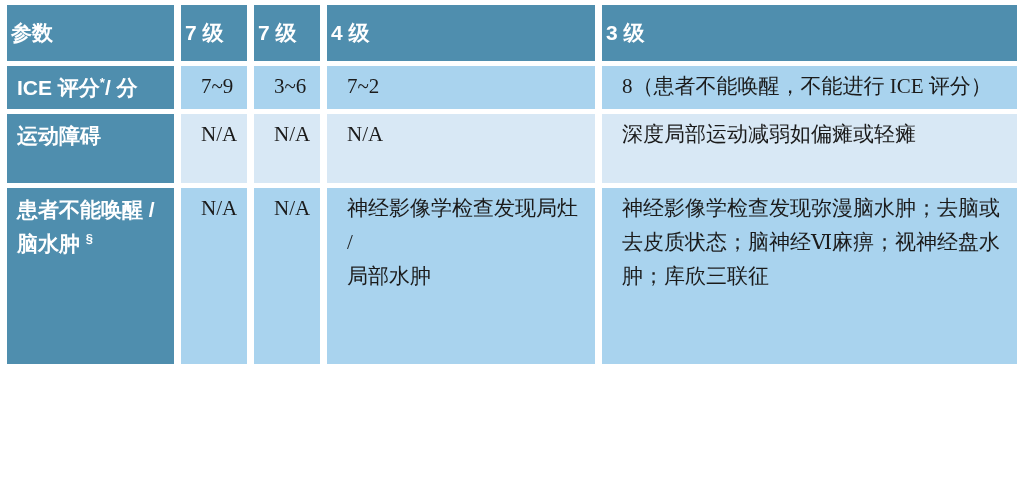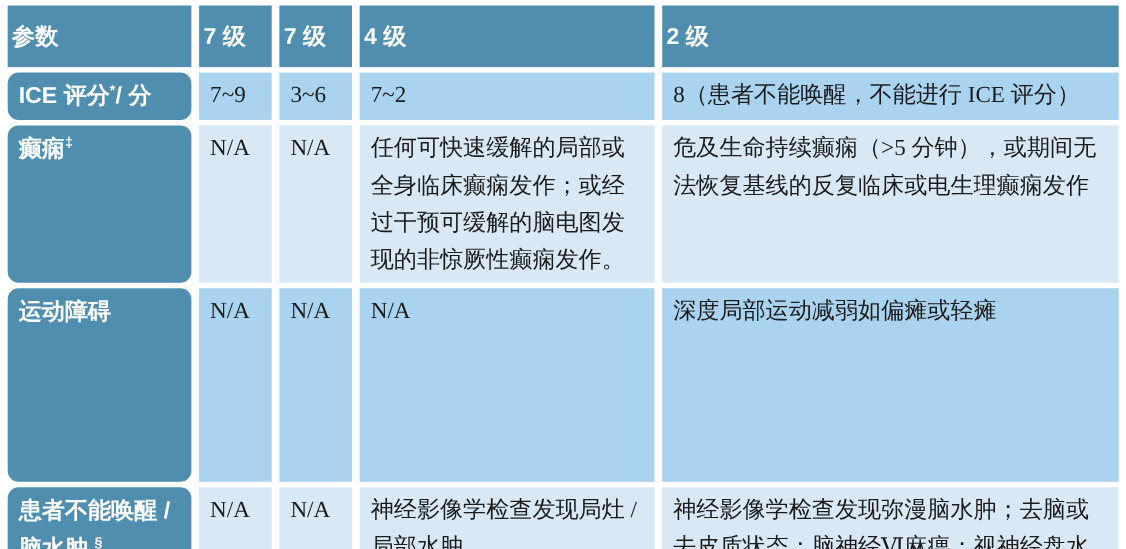--- a/index.html
+++ b/index.html
@@ -37,29 +37,28 @@
   tbody th.rowlabel {
     background: #4f8eae;
     color: #ffffff;
     font-family: "Liberation Sans", "DejaVu Sans", sans-serif;
     font-weight: bold;
     font-size: 21px;
     text-align: left;
     padding: 5px 6px 4px 10px;
     white-space: pre-line;
     line-height: 34px;
-    border-radius: 10px;
   }
   
   tbody td {
     font-family: "Liberation Serif", "DejaVu Serif", serif;
     color: #1b1b1b;
     font-size: 21px;
     line-height: 34px;
-    padding: 3px 9px 4px 10px;
+    padding: 3px 9px 4px 20px;
     white-space: pre-line;
   }
   tbody tr:nth-child(odd) td { background: #a9d3ee; }
   tbody tr:nth-child(even) td { background: #d8e8f5; }
   
   tbody tr:nth-child(1) td, tbody tr:nth-child(1) th { height: 39px; }
   tbody tr:nth-child(2) td, tbody tr:nth-child(2) th { height: 69px; }
   tbody tr:nth-child(3) td, tbody tr:nth-child(3) th { height: 176px; }
   tbody tr:nth-child(4) td, tbody tr:nth-child(4) th { height: 38px; }
   tbody tr:nth-child(5) td, tbody tr:nth-child(5) th { height: 104px; }
@@ -79,37 +78,30 @@
     <col style="width:66px">
     <col style="width:268px">
     <col style="width:415px">
   </colgroup>
   <thead>
     <tr>
       <th>参数</th>
       <th>7 级</th>
       <th>7 级</th>
       <th>4 级</th>
-      <th>2 级</th>
+      <th>3 级</th>
     </tr>
   </thead>
   <tbody>
     <tr>
       <th class="rowlabel"><span>ICE 评分</span><sup>*</sup><span>/ 分</span></th>
       <td>7~9</td>
       <td>3~6</td>
       <td>7~2</td>
       <td>8（患者不能唤醒，不能进行 ICE 评分）</td>
-    </tr>
-    <tr>
-      <th class="rowlabel"><span>癫痫</span><sup>‡</sup><span></span></th>
-      <td>N/A</td>
-      <td>N/A</td>
-      <td>任何可快速缓解的局部或全身临床癫痫发作；或经过干预可缓解的脑电图发现的非惊厥性癫痫发作。</td>
-      <td>危及生命持续癫痫（&gt;5 分钟），或期间无法恢复基线的反复临床或电生理癫痫发作</td>
     </tr>
     <tr>
       <th class="rowlabel"><span>运动障碍</span><sup></sup><span></span></th>
       <td>N/A</td>
       <td>N/A</td>
       <td>N/A</td>
       <td>深度局部运动减弱如偏瘫或轻瘫</td>
     </tr>
     <tr>
       <th class="rowlabel"><span>患者不能唤醒 /

